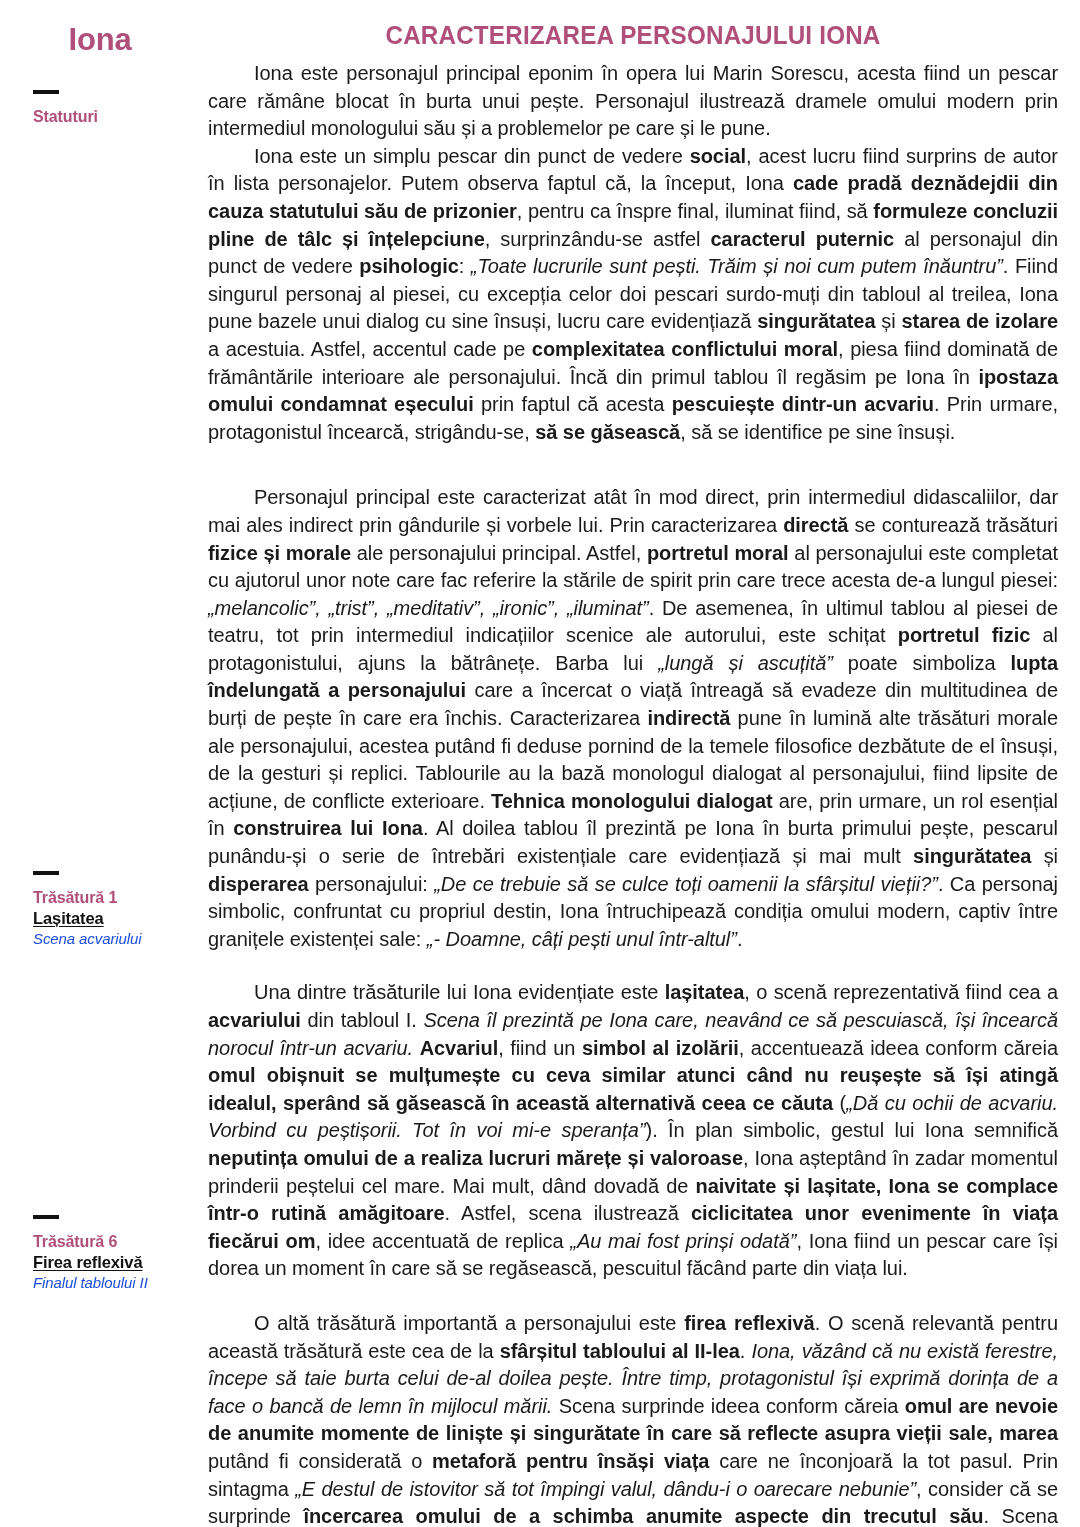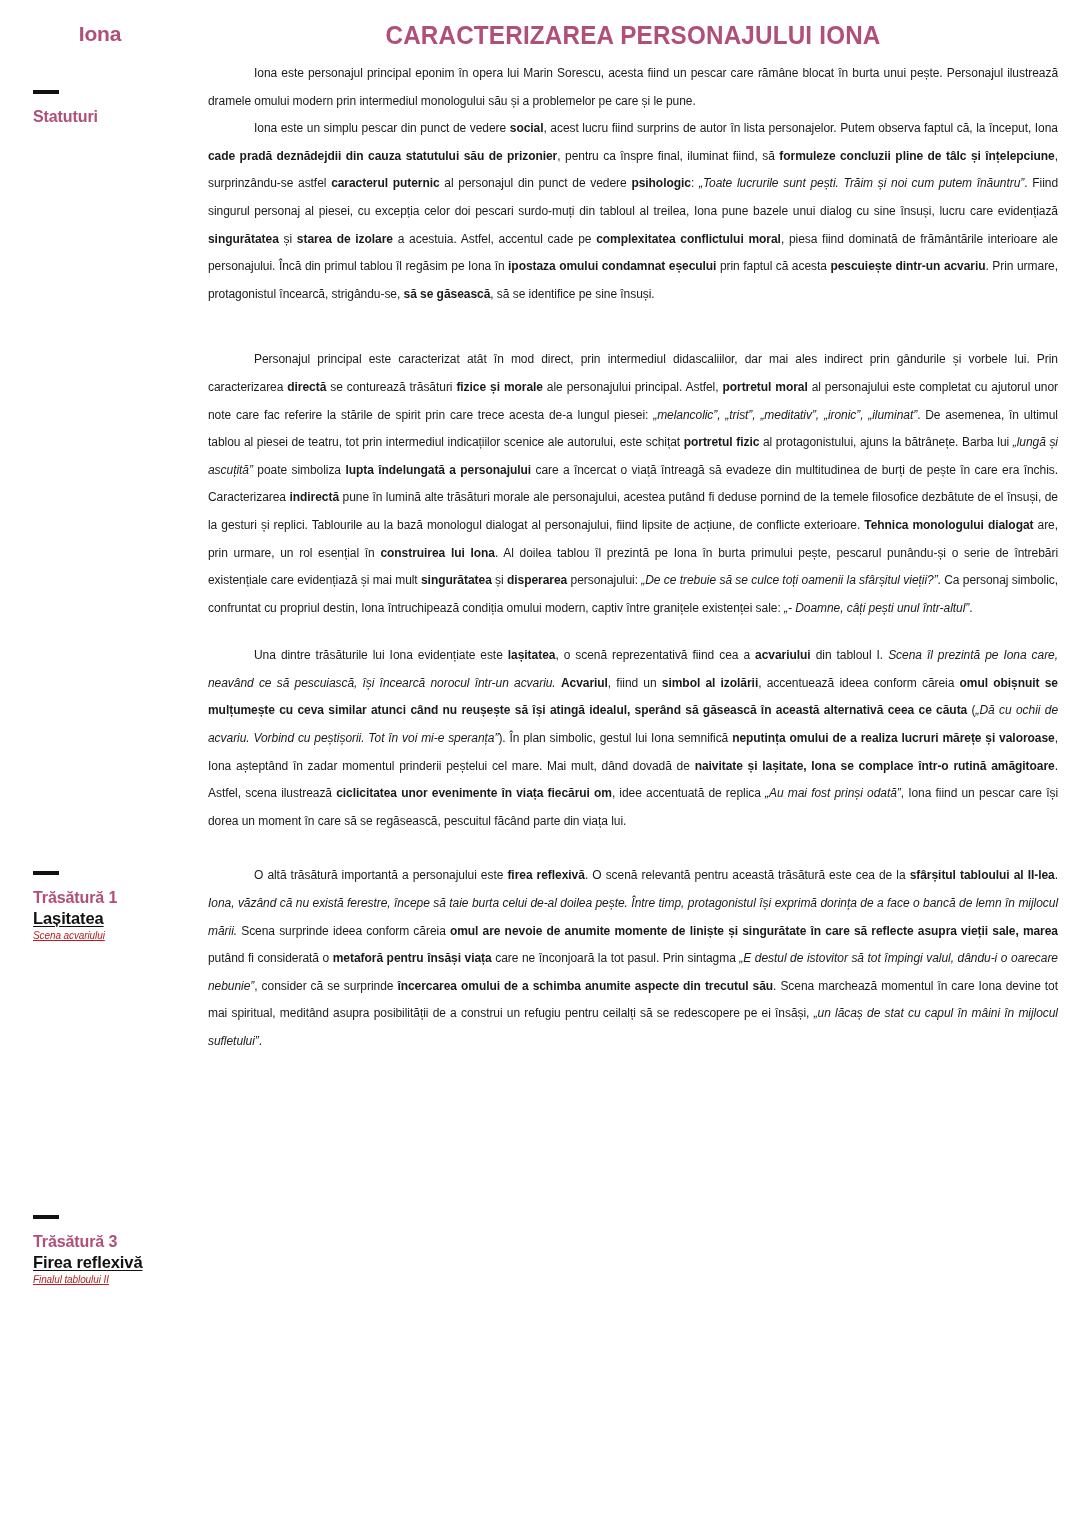--- a/index.html
+++ b/index.html
@@ -32,21 +32,21 @@
     top: 0;
     width: 200px;
     height: 1527px;
   }
   .brand {
     position: absolute;
     left: 0;
     top: 22px;
     width: 200px;
     text-align: center;
-    font-size: 21px;
+    font-size: 31px;
     font-weight: bold;
     color: #b04f7a;
     letter-spacing: -0.2px;
   }
   .side-block {
     position: absolute;
     left: 33px;
     width: 167px;
   }
   .side-dash {
@@ -65,26 +65,25 @@
   .side-title {
     font-size: 16.5px;
     font-weight: bold;
     color: #111111;
     text-decoration: underline;
     text-underline-offset: 2px;
     line-height: 1.3;
     letter-spacing: -0.1px;
   }
   .side-sub {
-    font-size: 10px;
+    font-size: 15px;
     font-style: italic;
-    color: #b91c1c;
+    color: #1d4ed8;
     line-height: 1.3;
     letter-spacing: -0.1px;
-    text-decoration: underline;
   }
 
   
   .main {
     position: absolute;
     left: 208px;
     top: 0;
     width: 850px;
   }
   .doc-title {
@@ -93,32 +92,32 @@
     color: #b04f7a;
     text-align: center;
     letter-spacing: 0.2px;
     margin: 21px 0 0 0;
     transform: scaleX(0.95);
     transform-origin: center;
   }
   .sec {
     text-align: justify;
     text-justify: inter-word;
-    font-size: 12px;
+    font-size: 20px;
     line-height: 27.6px;
     color: #1a1a1a;
     letter-spacing: -0.05px;
   }
   .sec p {
     margin: 0;
     text-indent: 46px;
   }
   .sec.s1 { margin-top: 10px; }
   .sec.s2 { margin-top: 38px; }
-  .sec.s3 { margin-top: 20px; }
+  .sec.s3 { margin-top: 26px; }
   .sec.s4 { margin-top: 27px; }
 
   b, strong { font-weight: bold; }
   i, em { font-style: italic; }
 </style>
 </head>
 <body>
 
 <div class="page">
 
@@ -134,21 +133,21 @@
 
     <div class="side-block" style="top:871px;">
       <div class="side-dash"></div>
       <div class="side-kicker">Trăsătură 1</div>
       <div class="side-title">Lașitatea</div>
       <div class="side-sub">Scena acvariului</div>
     </div>
 
     <div class="side-block" style="top:1215px;">
       <div class="side-dash"></div>
-      <div class="side-kicker">Trăsătură 3</div>
+      <div class="side-kicker">Trăsătură 6</div>
       <div class="side-title">Firea reflexivă</div>
       <div class="side-sub">Finalul tabloului II</div>
     </div>
 
   </aside>
 
   <main class="main">
 
     <h1 class="doc-title">CARACTERIZAREA PERSONAJULUI IONA</h1>
 

